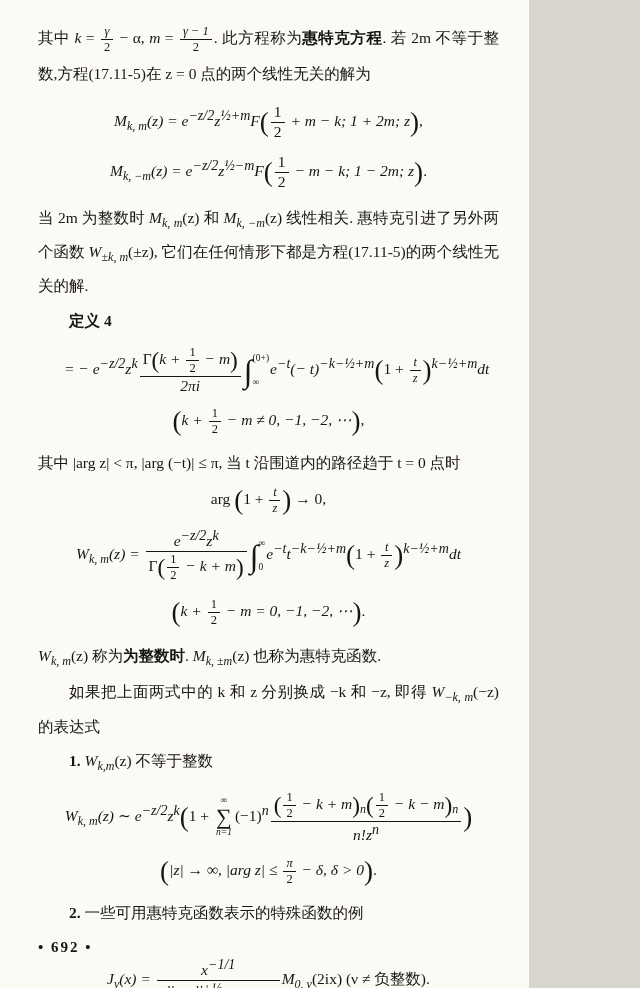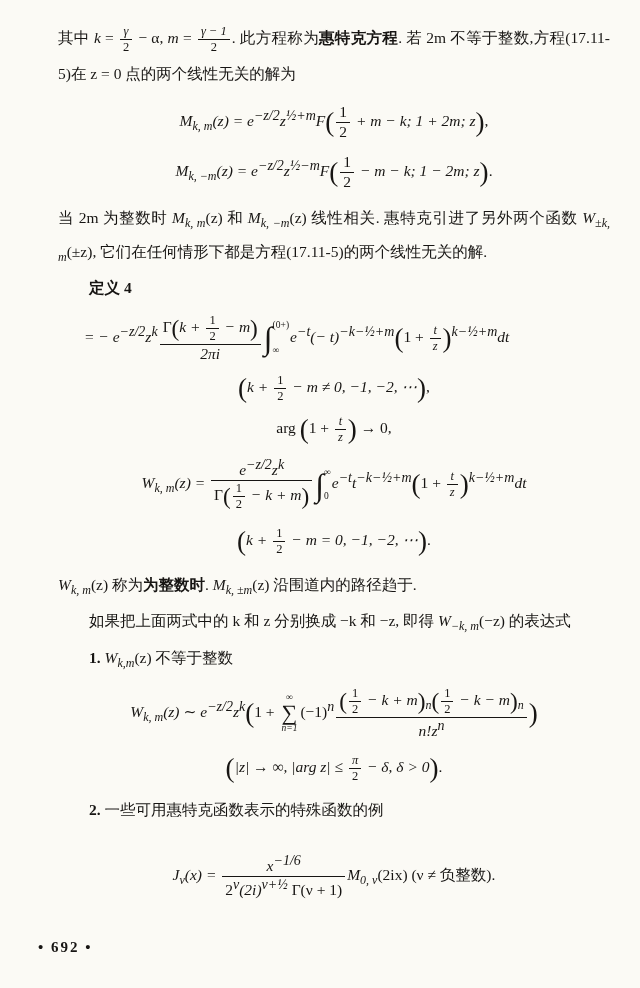--- a/index.html
+++ b/index.html
@@ -1,20 +1,20 @@
 <!DOCTYPE html>
 <html><head>
 <meta charset="utf-8">
 <style>
   html,body{margin:0;padding:0;background:#d8d5cd;}
   .page{
-    width:640px;height:988px;box-sizing:border-box;position:relative;
+    width:529px;height:988px;box-sizing:border-box;position:relative;
     background:#fbfaf5;color:#171513;
     font-family:"Liberation Serif","DejaVu Serif",serif;
-    padding:20px 30px 20px 58px;overflow:hidden;
+    padding:20px 30px 20px 38px;overflow:hidden;
   }
   .cn{font-size:15.5px;line-height:2.1;text-align:justify;margin:0 0 2px 0;}
   .indent{text-indent:2em;}
   b{font-weight:bold;}
   .formula{font-size:15.5px;text-align:center;white-space:nowrap;}
   .formula .v, .v{font-style:italic;}
   sub{font-size:12px;font-style:italic;}
   sup{font-size:14px;font-style:italic;}
   .fr{display:inline-flex;flex-direction:column;text-align:center;vertical-align:middle;line-height:1.2;margin:0 2px;}
   .fr .nu{border-bottom:1px solid #171513;padding:0 3px;}
@@ -76,20 +76,21 @@
       </span><span class="v">e</span><sup>−t</sup><span class="v">(− t)</span><sup>−k−½+m</sup><span class="bp">(</span><span>1 + </span><span class="fr sm">
         <span class="nu v">t</span>
         <span class="de v">z</span>
       </span><span class="bp">)</span><sup>k−½+m</sup><span class="v">dt</span></div>
 
   <div class="formula" style="margin-top:10px;margin-bottom:10px;"><span class="bp">(</span><span class="v">k + </span><span class="fr sm">
         <span class="nu">1</span>
         <span class="de">2</span>
       </span><span class="v"> − m ≠ 0, −1, −2, ⋯</span><span class="bp">)</span><span>,</span></div>
 
+  <p class="cn"><span>其中 |arg z| &lt; π, |arg (−t)| ≤ π, 当 t 沿围道内的路径趋于 t = 0 点时</span></p>
 
   <div class="formula" style="margin:6px 0 8px 0;"><span>arg </span><span class="bp">(</span><span>1 + </span><span class="fr sm">
         <span class="nu v">t</span>
         <span class="de v">z</span>
       </span><span class="bp">)</span><span> → 0,</span></div>
 
   <div class="formula" style="margin-top:12px;"><span class="v">W</span><sub>k, m</sub><span class="v">(z) = </span><span class="fr">
         <span class="nu"><span class="v">e</span><sup>−z/2</sup><span class="v">z</span><sup>k</sup></span>
         <span class="de"><span>Γ</span><span class="bp" style="font-size:1.5em;">(</span><span class="fr sm">
             <span class="nu">1</span>
@@ -104,21 +105,21 @@
       </span><span class="v">e</span><sup>−t</sup><span class="v">t</span><sup>−k−½+m</sup><span class="bp">(</span><span>1 + </span><span class="fr sm">
         <span class="nu v">t</span>
         <span class="de v">z</span>
       </span><span class="bp">)</span><sup>k−½+m</sup><span class="v">dt</span></div>
 
   <div class="formula" style="margin-top:14px;margin-bottom:12px;"><span class="bp">(</span><span class="v">k + </span><span class="fr sm">
         <span class="nu">1</span>
         <span class="de">2</span>
       </span><span class="v"> − m = 0, −1, −2, ⋯</span><span class="bp">)</span><span>.</span></div>
 
-  <p class="cn"><span class="v">W</span><sub>k, m</sub><span>(z) 称为</span><b>为整数时</b><span>. </span><span class="v">M</span><sub>k, ±m</sub><span>(z) 沿围道内的路径趋于.</span></p>
+  <p class="cn"><span class="v">W</span><sub>k, m</sub><span>(z) 称为</span><b>为整数时</b><span>. </span><span class="v">M</span><sub>k, ±m</sub><span>(z) 也称为惠特克函数.</span></p>
 
   <p class="cn indent"><span>如果把上面两式中的 k 和 z 分别换成 −k 和 −z, 即得 </span><span class="v">W</span><sub>−k, m</sub><span>(−z) 的表达式</span></p>
 
   <p class="cn indent" style="margin-top:2px;"><b>1. </b><span class="v">W</span><sub>k,m</sub><span>(z) 不等于整数</span></p>
 
   <div class="formula" style="margin-top:10px;"><span class="v">W</span><sub>k, m</sub><span class="v">(z) ∼ e</span><sup>−z/2</sup><span class="v">z</span><sup>k</sup><span class="bp">(</span><span>1 + </span><span class="sum">
         <span class="lim">∞</span>
         <span class="sig">∑</span>
         <span class="lim">n=1</span>
       </span><span>(−1)</span><sup>n</sup><span class="fr">
@@ -133,19 +134,19 @@
       </span><span class="bp">)</span></div>
 
   <div class="formula" style="margin-top:12px;margin-bottom:10px;"><span class="bp">(</span><span class="v">|z| → ∞, |arg z| ≤ </span><span class="fr sm">
         <span class="nu v">π</span>
         <span class="de">2</span>
       </span><span class="v"> − δ, δ &gt; 0</span><span class="bp">)</span><span>.</span></div>
 
   <p class="cn indent"><b>2. </b><span>一些可用惠特克函数表示的特殊函数的例</span></p>
 
   <div class="formula" style="margin-top:27px;"><span class="v">J</span><sub>ν</sub><span class="v">(x) = </span><span class="fr">
-        <span class="nu"><span class="v">x</span><sup>−1/6</sup></span>
+        <span class="nu"><span class="v">x</span><sup>−1/1</sup></span>
         <span class="de"><span>2</span><sup>ν</sup><span class="v">(2i)</span><sup>ν+½</sup><span> Γ(ν + 1)</span></span>
       </span><span class="v">M</span><sub>0, ν</sub><span>(2ix)  (ν ≠ 负整数)</span><span>.</span></div>
 
   <div class="pagenum">• 692 •</div>
 
 </div>
 
 </body></html>

